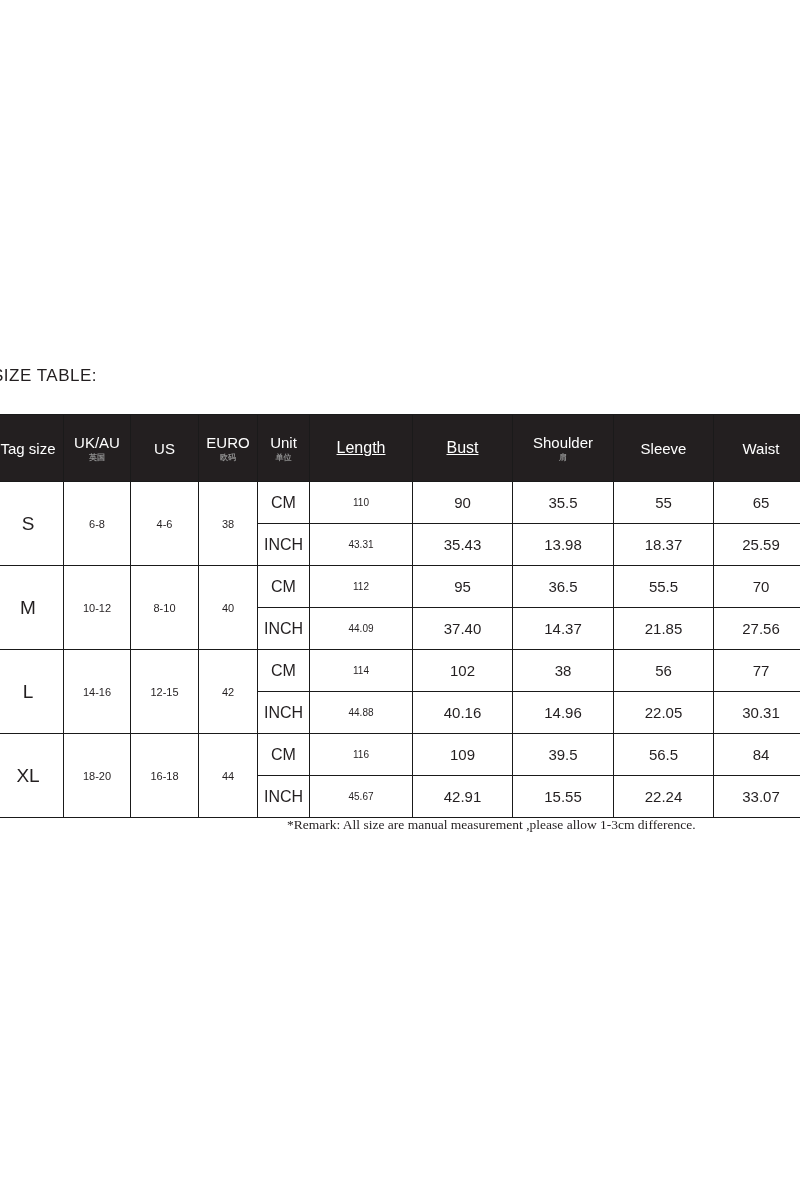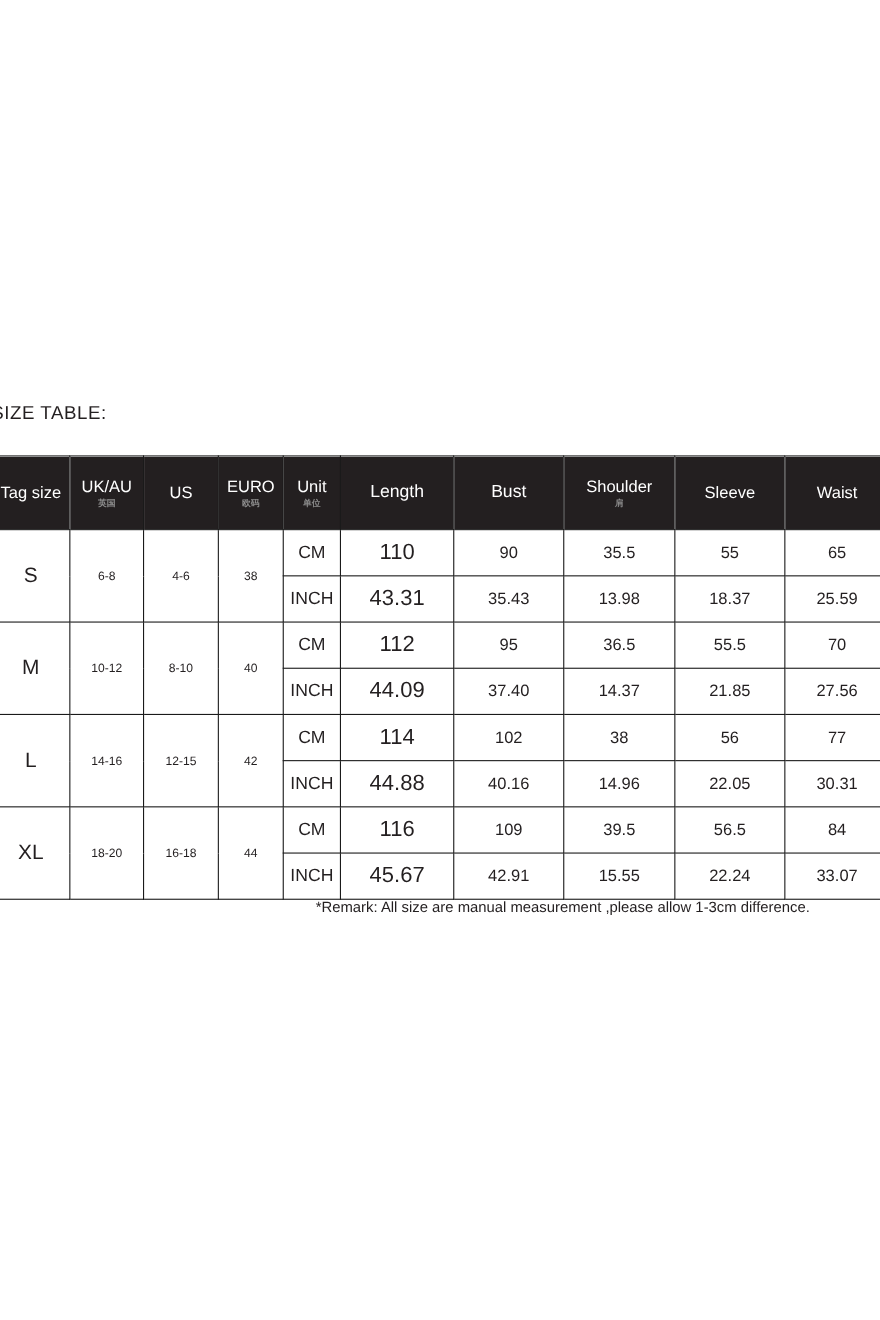--- a/index.html
+++ b/index.html
@@ -57,20 +57,21 @@
   }
   thead th {
     color: #ffffff;
     height: 66px;
     font-size: 15px;
     border-color: #231f20;
     position: relative;
   }
   thead th.big {
     font-size: 16px;
+    text-decoration: underline;
   }
   .th-sub {
     display: block;
     font-size: 8px;
     line-height: 9px;
     color: #8d8d8d;
     margin-top: 2px;
     font-weight: bold;
   }
 
@@ -85,21 +86,21 @@
   }
   td.reg-bold {
     font-size: 11px;
     font-weight: bold;
   }
   td.unit-cell {
     font-size: 16px;
     font-weight: bold;
   }
   td.len-cell {
-    font-size: 20px;
+    font-size: 10px;
   }
 
   
   col.c-tag    { width: 71px; }
   col.c-ukau   { width: 67px; }
   col.c-us     { width: 68px; }
   col.c-euro   { width: 59px; }
   col.c-unit   { width: 52px; }
   col.c-length { width: 103px; }
   col.c-bust   { width: 100px; }
@@ -108,20 +109,21 @@
   col.c-waist  { width: 95px; }
 
   
   .remark {
     position: absolute;
     left: 287px;
     top: 817px;
     font-size: 13.5px;
     color: #231f20;
     white-space: nowrap;
+    font-family: Liberation Serif, serif;
   }
 </style>
 </head>
 <body>
 
 <div class="size-title">SIZE TABLE:</div>
 
 <div class="table-wrap">
   <table class="size-table">
     <colgroup>

